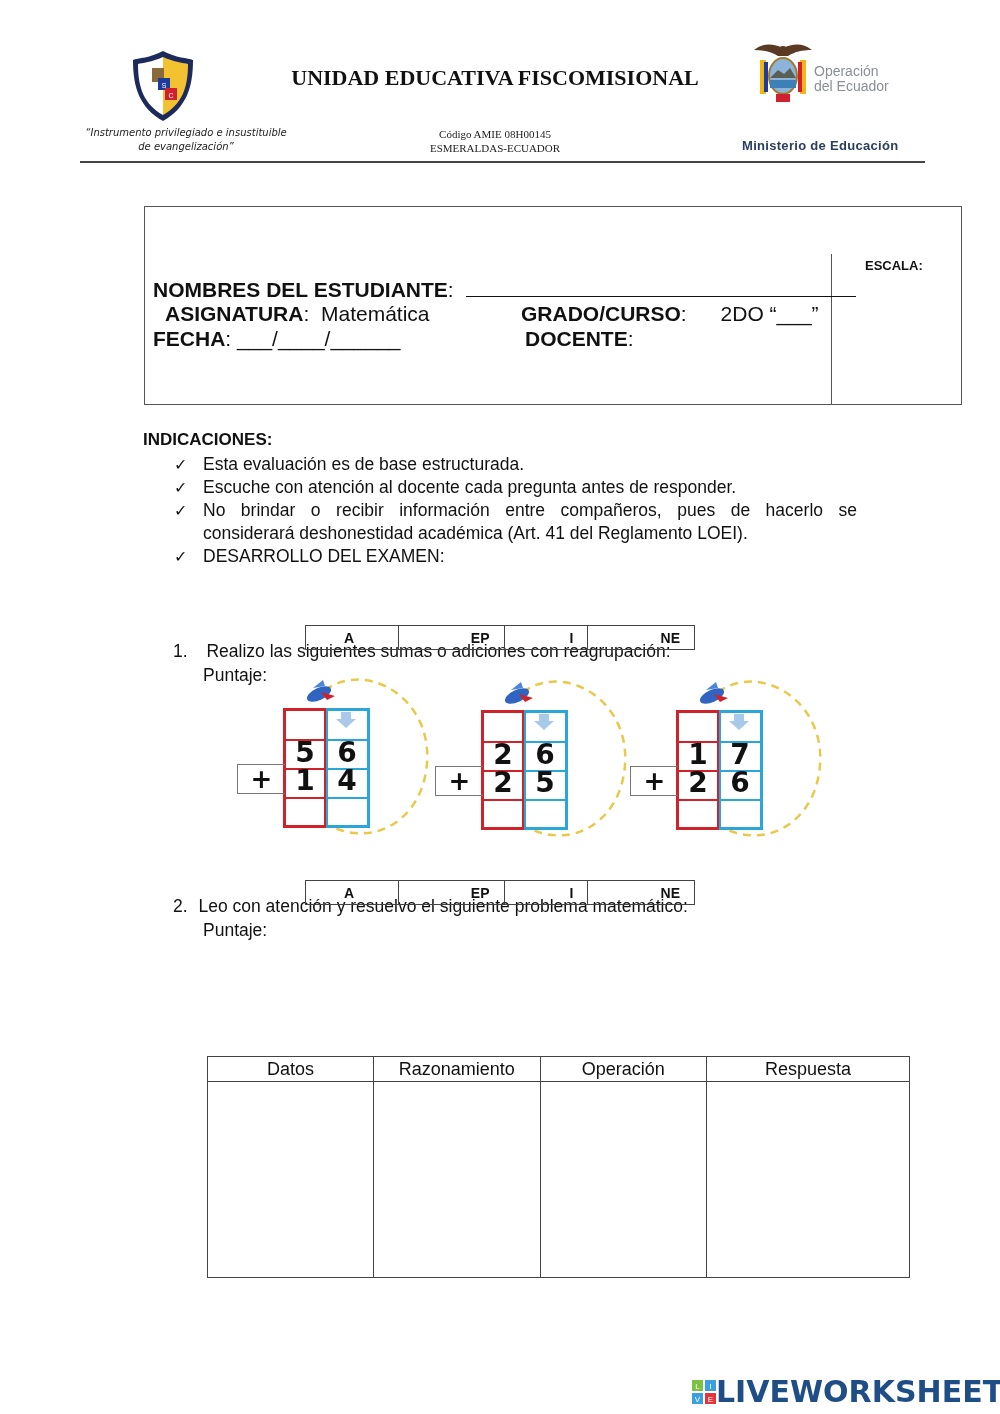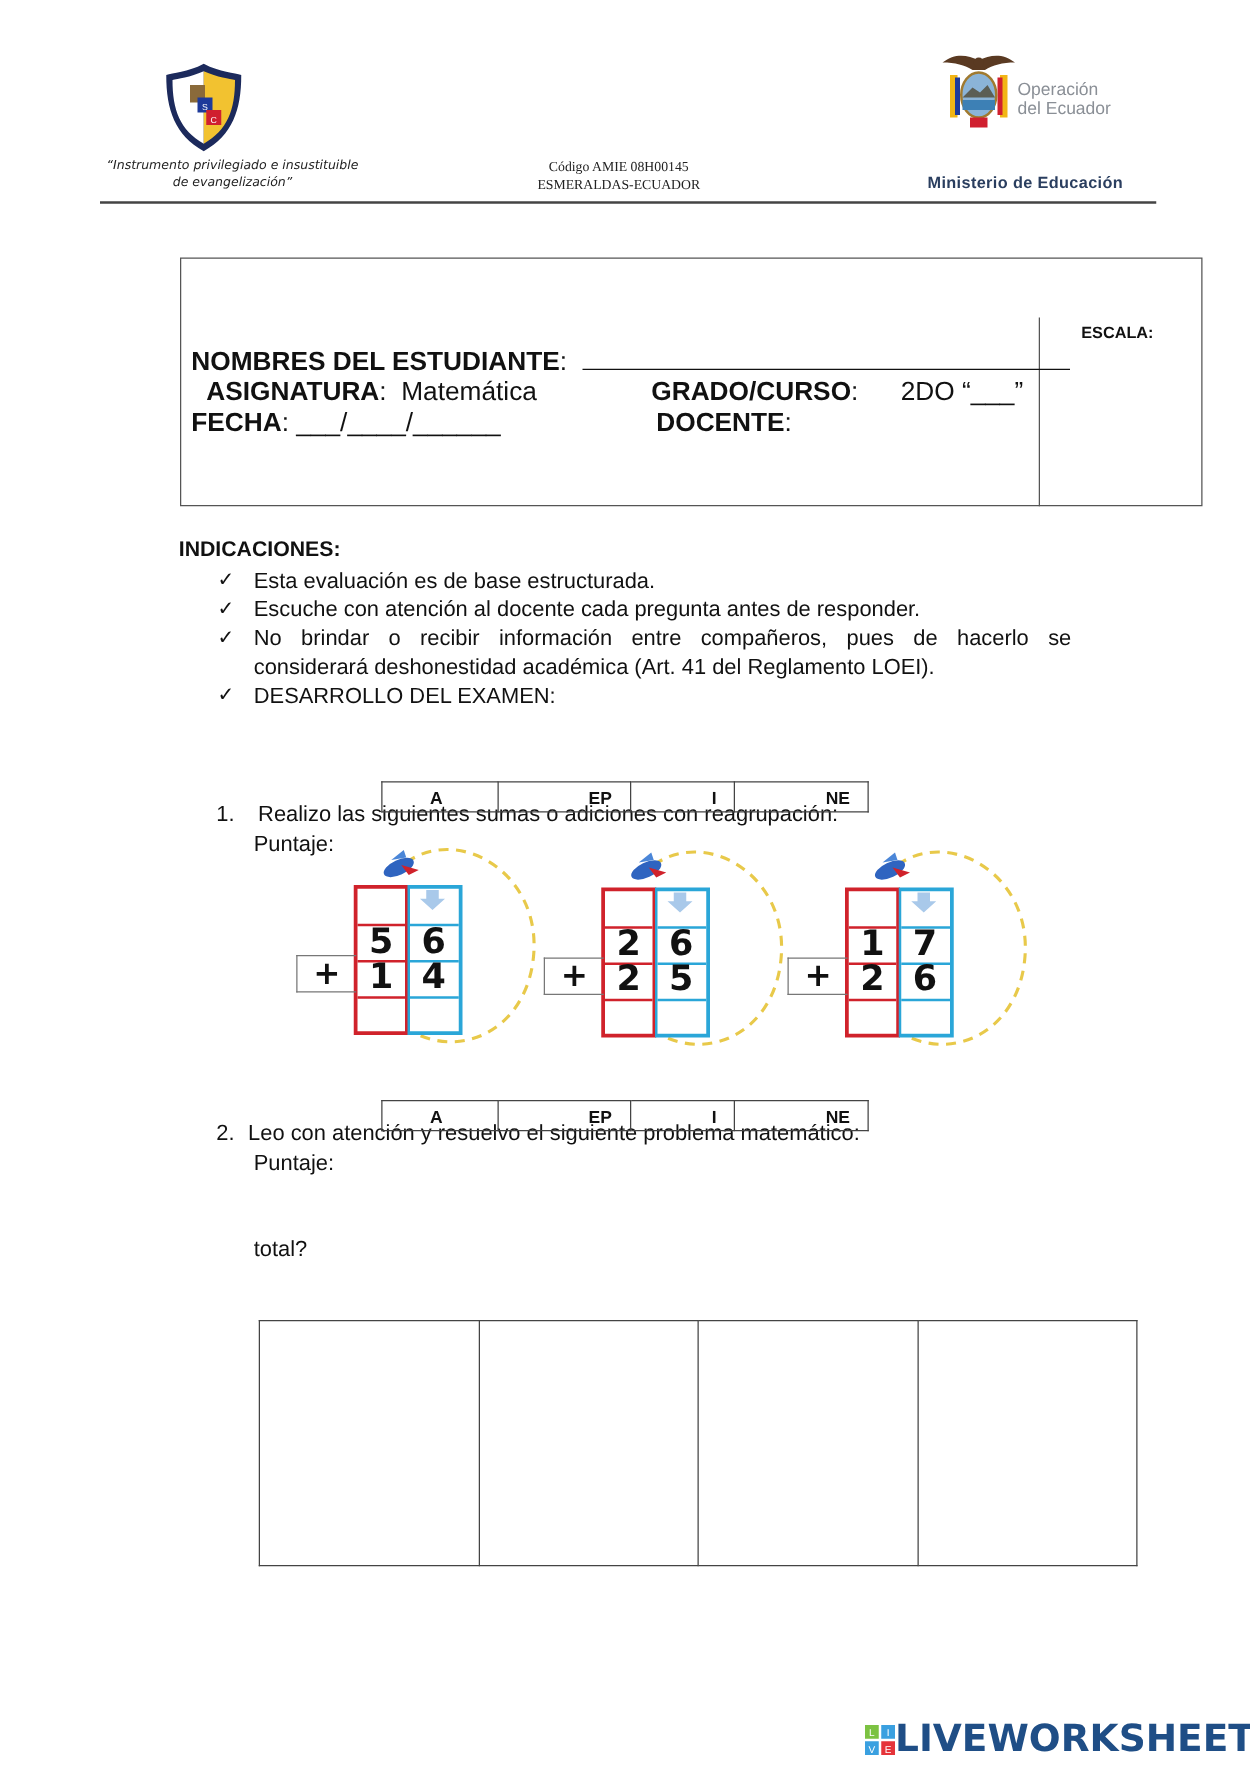--- a/index.html
+++ b/index.html
@@ -62,20 +62,21 @@
     <text x="36" y="40" font-size="7" fill="#fff" text-anchor="middle" font-family="Liberation Sans, sans-serif">S</text>
     <rect x="37" y="40" width="12" height="12" fill="#d01f2f"></rect>
     <text x="43" y="50" font-size="7" fill="#fff" text-anchor="middle" font-family="Liberation Sans, sans-serif">C</text>
   </svg>
 </div>
 <div class="abs motto">
   <div>“Instrumento privilegiado e insustituible</div>
   <div>de evangelización”</div>
 </div>
 <div class="abs school-title">
+  <div>UNIDAD EDUCATIVA FISCOMISIONAL</div>
 </div>
 <div class="abs school-meta">
   <div>Código AMIE 08H00145</div>
   <div>ESMERALDAS-ECUADOR</div>
 </div>
 <div class="abs ecu-seal">
   <svg width="66" height="70" viewBox="0 0 66 70">
     <path d="M4 12 C14 4 24 6 33 10 C42 6 52 4 62 12 C52 12 44 14 38 18 L28 18 C22 14 14 12 4 12 Z" fill="#5a3a22"></path>
     <circle cx="33" cy="12" r="4" fill="#5a3a22"></circle>
     <rect x="10" y="22" width="6" height="34" fill="#f2b515"></rect>
@@ -231,25 +232,30 @@
   <tbody>
       <tr>
     <td style="width:93px;text-align:left;padding-left:38px;">A</td>
     <td style="width:106px;text-align:right;">EP</td>
     <td style="width:84px;text-align:right;">I</td>
     <td style="width:107px;text-align:right;">NE</td>
   </tr>
 </tbody>
   </table>
 <div class="abs q-text" style="left:203px;top:940px;width:654px;">
-  <div>total?</div>
 </div>
 
 <table class="answer-table">
   <tbody>
+      <tr>
+    <th style="width:166px;">Datos</th>
+    <th style="width:166px;">Razonamiento</th>
+    <th style="width:166px;">Operación</th>
+    <th style="width:203px;">Respuesta</th>
+  </tr>
   <tr>
     <td></td>
     <td></td>
     <td></td>
     <td></td>
   </tr>
 </tbody>
   </table>
 
 <div class="abs lw-logo">

